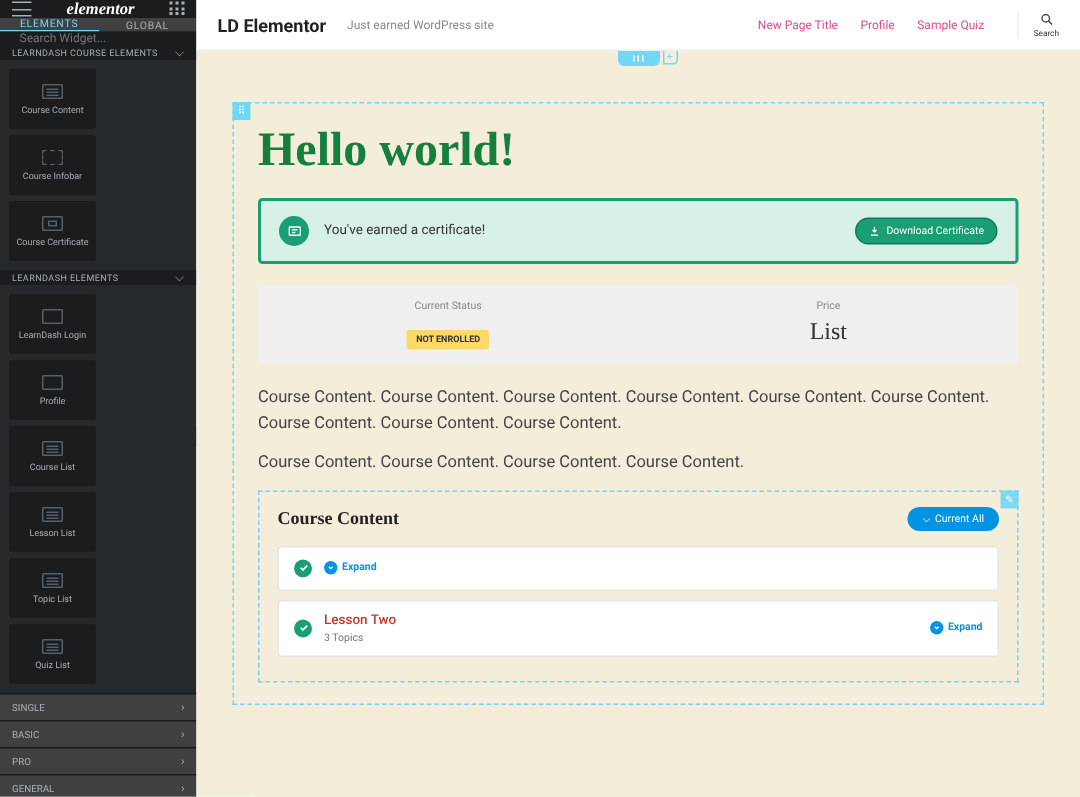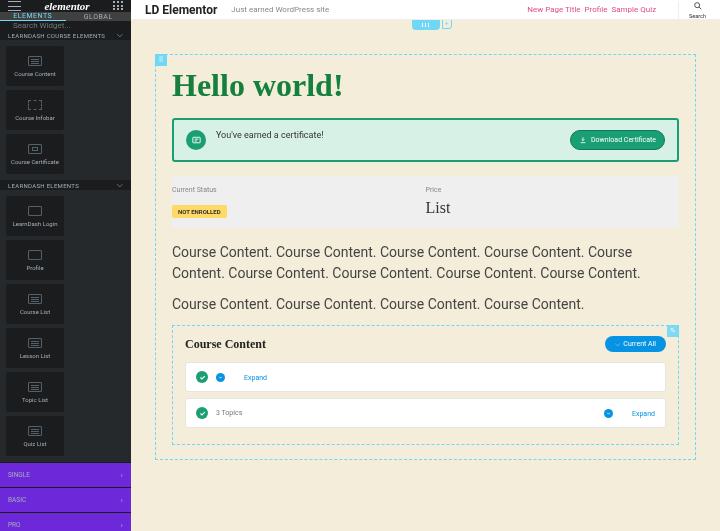--- a/index.html
+++ b/index.html
@@ -16,62 +16,62 @@
 .search-row input{flex:1;background:transparent;border:none;color:#a4afb7;font-size:8px;outline:none}
 .search-ico{width:9px;height:9px}
 .cat{height:18px;background:#1a1c1e;display:flex;align-items:center;padding:0 8px;font-size:6px;justify-content:space-between;cursor:pointer;letter-spacing:0.3px}
 .chev{font-size:8px}
 .widgets{display:flex;flex-wrap:wrap;padding:4px}
 .widget{width:58px;height:40px;background:#1a1c1e;margin:2px;display:flex;flex-direction:column;align-items:center;justify-content:center;gap:4px;cursor:pointer;border-radius:2px}
 .widget .wi{width:14px;height:10px;border:1px solid #556068;border-radius:1px;position:relative}
 .widget .wi.lines::before{content:"";position:absolute;left:2px;right:2px;top:2px;height:1px;background:#556068;box-shadow:0 2px #556068,0 4px #556068}
 .widget .wlbl{font-size:6px;color:#a4afb7;text-align:center}
 .cats-list{margin-top:auto}
-.cat2{height:18px;display:flex;align-items:center;padding:12px 8px;font-size:6.5px;justify-content:space-between;cursor:pointer;background:#6d28d9;border-top:1px solid #1a1c1e}
+.cat2{height:18px;display:flex;align-items:center;padding:2px 8px;font-size:6.5px;justify-content:space-between;cursor:pointer;background:#404040;border-top:1px solid #1a1c1e}
 .collapse-tab{position:absolute;left:131px;top:284px;width:8px;height:14px;background:#1a1c1e;color:#a4afb7;font-size:7px;display:flex;align-items:center;justify-content:center;cursor:pointer;border-radius:0 2px 2px 0}
 .main{position:absolute;left:131px;top:0;right:0;bottom:0;background:#fff;display:flex;flex-direction:column}
-.topbar{height:20px;background:#fff;display:flex;align-items:center;padding:0 14px;gap:14px;border-bottom:1px solid #eee}
+.topbar{height:34px;background:#fff;display:flex;align-items:center;padding:0 14px;gap:14px;border-bottom:1px solid #eee}
 .brand{font-size:12px;font-weight:700;color:#222}
 .tagline{font-size:8px;color:#888}
-.nav{margin-left:auto;display:flex;gap:4px;font-size:8px}
+.nav{margin-left:auto;display:flex;gap:15px;font-size:8px}
 .nav a{color:#e2498a;cursor:pointer}
 .search-btn{display:flex;flex-direction:column;align-items:center;gap:2px;cursor:pointer;margin-left:8px;padding-left:10px;border-left:1px solid #eee}
 .search-btn .sico{width:10px;height:10px}
 .search-btn span{font-size:5.5px;color:#333}
 .content{flex:1;background:#f4edd9;padding:34px 24px 10px;overflow:auto;position:relative}
 .tab-handle{position:absolute;top:0;left:50%;transform:translateX(-50%);width:28px;height:10px;background:#71d7f7;border-radius:0 0 4px 4px;display:flex;align-items:center;justify-content:center;gap:2px}
 .tab-handle span{width:1px;height:4px;background:#fff}
 .tab-handle .plus{position:absolute;right:-12px;top:-1px;width:10px;height:10px;border:1px solid #71d7f7;border-radius:0 0 3px 0;color:#71d7f7;font-size:7px;display:flex;align-items:center;justify-content:center;background:#f4edd9}
 .sect{border:1px dashed #71d7f7;background:#f4edd9;padding:8px 16px 14px;position:relative}
 .sect-edit{position:absolute;left:-1px;top:-1px;width:12px;height:12px;background:#71d7f7;color:#fff;font-size:7px;display:flex;align-items:center;justify-content:center;cursor:pointer}
 .sect-edit2{position:absolute;right:-1px;top:-1px;width:12px;height:12px;background:#71d7f7;color:#fff;font-size:7px;display:flex;align-items:center;justify-content:center;cursor:pointer;opacity:.9}
 h1{font-family:Georgia,serif;font-size:32px;color:#15803d;font-weight:700;margin:4px 0 14px}
-.cert-banner{background:#d7f1e6;border:2px solid #1a9e74;border-radius:3px;padding:10px 12px;display:flex;gap:10px;margin-bottom:14px}
+.cert-banner{background:#d7f1e6;border:2px solid #1a9e74;border-radius:3px;padding:10px 12px;display:flex;align-items:center;gap:10px;margin-bottom:14px}
 .cert-ico{width:20px;height:20px;border-radius:50%;background:#1a9e74;display:flex;align-items:center;justify-content:center}
 .cert-ico svg{width:11px;height:11px}
 .cert-msg{font-size:9px;color:#333;flex:1}
 .cert-dl{background:#1a9e74;border:1px solid #0f7a57;color:#fff;font-size:7px;padding:4px 8px;border-radius:10px;display:flex;align-items:center;gap:4px;cursor:pointer}
 .info-box{background:#efefef;border-radius:3px;display:flex;padding:10px 0;margin-bottom:14px}
-.info-col{flex:1;}
+.info-col{flex:1;text-align:center}
 .info-lbl{font-size:7px;color:#888;margin-bottom:5px}
 .info-badge{display:inline-block;background:#ffd966;font-size:6px;padding:3px 6px;border-radius:2px;font-weight:700;color:#333}
 .info-price{font-family:Georgia,serif;font-size:16px;color:#333}
-.desc{font-size:14px;color:#444;line-height:1.5;margin-bottom:10px}
+.desc{font-size:11px;color:#444;line-height:1.5;margin-bottom:10px}
 .cc-wrap{border:1px dashed #71d7f7;padding:10px 12px;margin-top:4px;position:relative}
 .cc-head{display:flex;align-items:center;justify-content:space-between;margin-bottom:10px}
 .cc-title{font-family:Georgia,serif;font-size:12px;font-weight:700;color:#222}
 .expand-all{background:#0693e3;color:#fff;font-size:7px;padding:4px 10px;border-radius:10px;cursor:pointer;display:flex;align-items:center;gap:3px}
 .lesson{background:#fff;border:1px solid #e5e5e5;border-radius:3px;padding:8px 10px;margin-bottom:6px;display:flex;align-items:center;gap:8px}
 .lchk{width:12px;height:12px;border-radius:50%;background:#1a9e74;display:flex;align-items:center;justify-content:center;flex-shrink:0}
 .lchk svg{width:7px;height:7px}
 .lbody{flex:1}
 .lname{font-size:9px;color:#c0392b;font-weight:500;margin-bottom:2px}
 .lmeta{font-size:7px;color:#777}
 .lmeta .sep{margin:0 4px}
-.lexp{color:#0693e3;font-size:7px;font-weight:400;display:flex;align-items:flex-end;gap:19px;cursor:pointer}
+.lexp{color:#0693e3;font-size:7px;font-weight:700;display:flex;align-items:flex-start;gap:3px;cursor:pointer}
 .lexp-ico{width:9px;height:9px;border-radius:50%;background:#0693e3;display:flex;align-items:center;justify-content:center}
 .lexp-ico svg{width:5px;height:5px}
 </style>
 </head>
 <body>
 
 <div class="sidebar">
   <div class="sb-header">
     <span class="ham">
         <span></span>
@@ -260,20 +260,21 @@
           </div>
         </div>
 
         <div class="lesson">
           <div class="lchk">
               <svg viewBox="0 0 24 24" fill="none" stroke="#fff" stroke-width="4">
                 <path d="M5 12l5 5L20 7"></path>
               </svg>
             </div>
           <div class="lbody">
+            <div class="lname">Lesson Two</div>
             <div class="lmeta"><span>3 Topics</span></div>
           </div>
           <div class="lexp">
             <div class="lexp-ico">
                 <svg viewBox="0 0 24 24" fill="none" stroke="#fff" stroke-width="4">
                   <path d="M6 9l6 6 6-6"></path>
                 </svg>
               </div>
             <span>Expand</span>
           </div>

